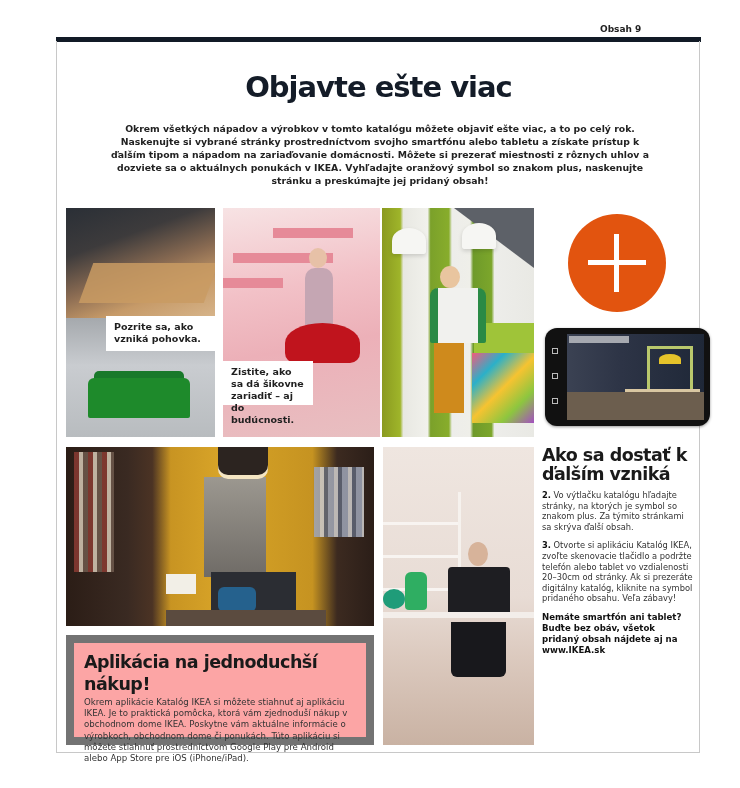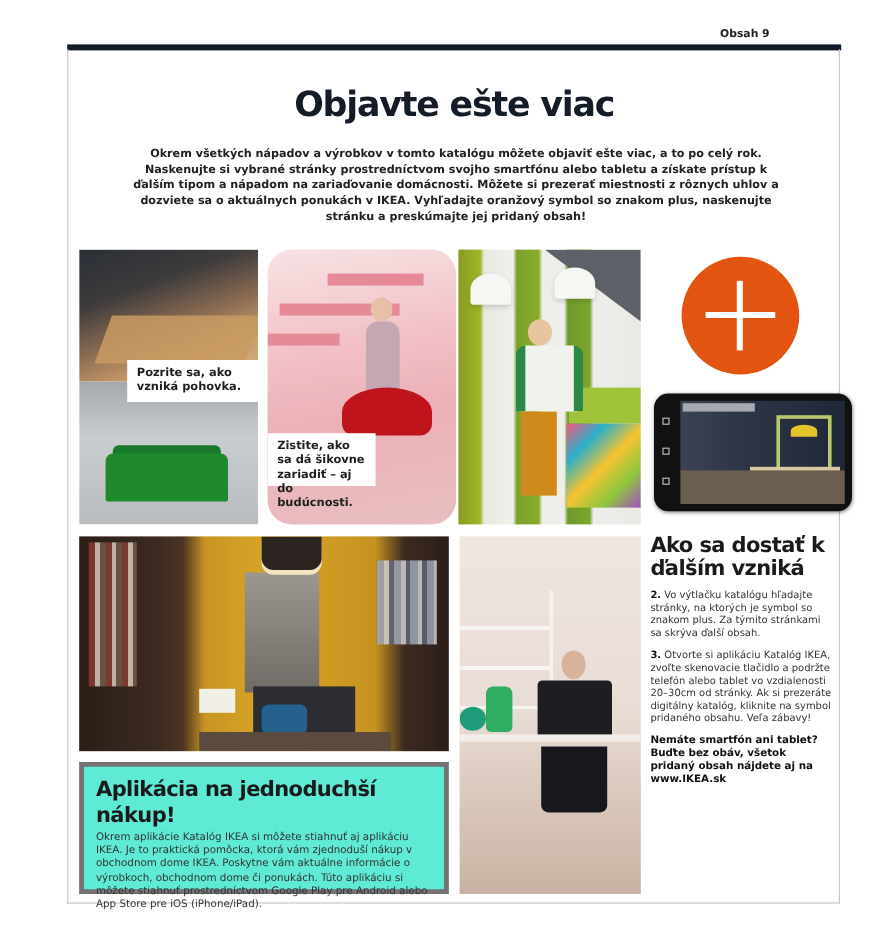--- a/index.html
+++ b/index.html
@@ -19,25 +19,25 @@
 
   
   .p1 { left:66px; top:208px; width:149px; height:229px; }
   .p1 .top { position:absolute; left:0; top:0; width:100%; height:110px;
     background:linear-gradient(160deg,#2a2f36 0%,#3d3b3c 30%,#8a6b52 55%,#c69a68 75%,#d7b58b 100%); }
   .p1 .table-sheet { position:absolute; left:20px; top:55px; width:125px; height:40px; background:#c99b63; transform:skewX(-20deg); opacity:.85; }
   .p1 .bottom { position:absolute; left:0; top:110px; width:100%; height:119px;
     background:linear-gradient(180deg,#a5a9ad 0%,#c9ccd0 40%,#b8bcbf 100%); }
   .p1 .sofa { position:absolute; left:22px; top:170px; width:102px; height:40px; background:#1e8a2b; border-radius:6px 6px 2px 2px; }
   .p1 .sofa-back { position:absolute; left:28px; top:163px; width:90px; height:18px; background:#18792a; border-radius:5px 5px 0 0; }
-  .p1 .cap { left:40px; top:92px; width:110px; height:35px; }
+  .p1 .cap { left:40px; top:108px; width:110px; height:35px; }
 
   
   .p2 { left:223px; top:208px; width:157px; height:229px;
-    background:linear-gradient(170deg,#f7e3e4 0%,#f2c1c7 35%,#ecb0b8 60%,#e8bfc1 100%);border-radius:20px; }
+    background:linear-gradient(170deg,#f7e3e4 0%,#f2c1c7 35%,#ecb0b8 60%,#e8bfc1 100%); }
   .p2 .stripe { position:absolute; height:10px; background:#e68a98; left:50px; }
   .p2 .girl-body { position:absolute; left:82px; top:60px; width:28px; height:70px; background:#c5a6b3; border-radius:10px 10px 4px 4px; }
   .p2 .girl-head { position:absolute; left:86px; top:40px; width:18px; height:20px; background:#e7c1a7; border-radius:50%; }
   .p2 .skirt { position:absolute; left:62px; top:115px; width:75px; height:40px; background:#c0141d; border-radius:50% 50% 10px 10px; }
   .p2 .cap { left:0; top:153px; width:90px; height:44px; }
 
   
   .p3 { left:382px; top:208px; width:152px; height:229px;
     background:linear-gradient(90deg,#8a9a20 0%,#9fb52a 12%,#e8e8e2 14%,#f1f1ec 30%,#7ba12a 32%,#88ad2c 44%,#ededea 46%,#efefe9 58%,#6e9a2a 60%,#7ca62b 72%,#ededea 74%,#e9e9e4 100%); }
   .p3 .ceiling { position:absolute; right:0; top:0; width:80px; height:60px; background:#5d6168; clip-path:polygon(0 0,100% 0,100% 100%); }
@@ -70,21 +70,21 @@
   .p4 .lamp { position:absolute; left:152px; top:0; width:50px; height:28px; background:#2c2420; border-radius:0 0 10px 10px; box-shadow:0 4px 0 #f4e5c2; }
   .p4 .door { position:absolute; left:138px; top:30px; width:62px; height:100px; background:linear-gradient(180deg,#9c9890,#6f6b66); }
   .p4 .dresser { position:absolute; left:145px; top:125px; width:85px; height:38px; background:#2b2d33; }
   .p4 .bag { position:absolute; left:152px; top:140px; width:38px; height:25px; background:#25618d; border-radius:6px; }
   .p4 .stool { position:absolute; left:100px; top:127px; width:30px; height:20px; background:#f2efe7; }
   .p4 .floor { position:absolute; left:100px; bottom:0; width:160px; height:16px; background:#5b4b3f; }
   .p4 .clothes { position:absolute; left:8px; top:5px; width:40px; height:120px; background:repeating-linear-gradient(90deg,#8a3b32 0 5px,#d8cbb8 5px 9px,#6f5a4d 9px 14px); opacity:.85; }
   .p4 .clothes2 { position:absolute; right:10px; top:20px; width:50px; height:70px; background:repeating-linear-gradient(90deg,#9fa6b8 0 6px,#d2d0cf 6px 10px,#5f6678 10px 14px); opacity:.85; }
 
   
-  .orange-box { left:66px; top:635px; width:308px; height:110px; border:4px solid #737373; box-sizing:border-box; background:#5eead4; padding:8px 10px 0 10px; }
+  .orange-box { left:66px; top:635px; width:308px; height:110px; border:8px solid #737373; box-sizing:border-box; background:#fca5a5; padding:8px 10px 0 10px; }
   .orange-box h2 { margin:0; font-size:17.5px; font-weight:bold; color:#1a1a1a; letter-spacing:-0.5px; line-height:22px; }
   .orange-box p { margin:2px 0 0 0; font-size:8.6px; line-height:11.2px; color:#333; }
 
   
   .p5 { left:383px; top:447px; width:151px; height:298px;
     background:linear-gradient(180deg,#efe6e0 0%,#e8dcd5 50%,#dccabf 70%,#c9b2a3 100%); }
   .p5 .shelves { position:absolute; left:0; top:45px; width:75px; height:110px; border-right:3px solid #f6f2ee;
     background:repeating-linear-gradient(180deg,transparent 0 30px,#f8f4f1 30px 33px); }
   .p5 .desk { position:absolute; left:0; top:165px; width:151px; height:6px; background:#f3eeea; }
   .p5 .chair { position:absolute; left:65px; top:120px; width:62px; height:50px; background:#1e1e22; border-radius:4px 4px 0 0; }

